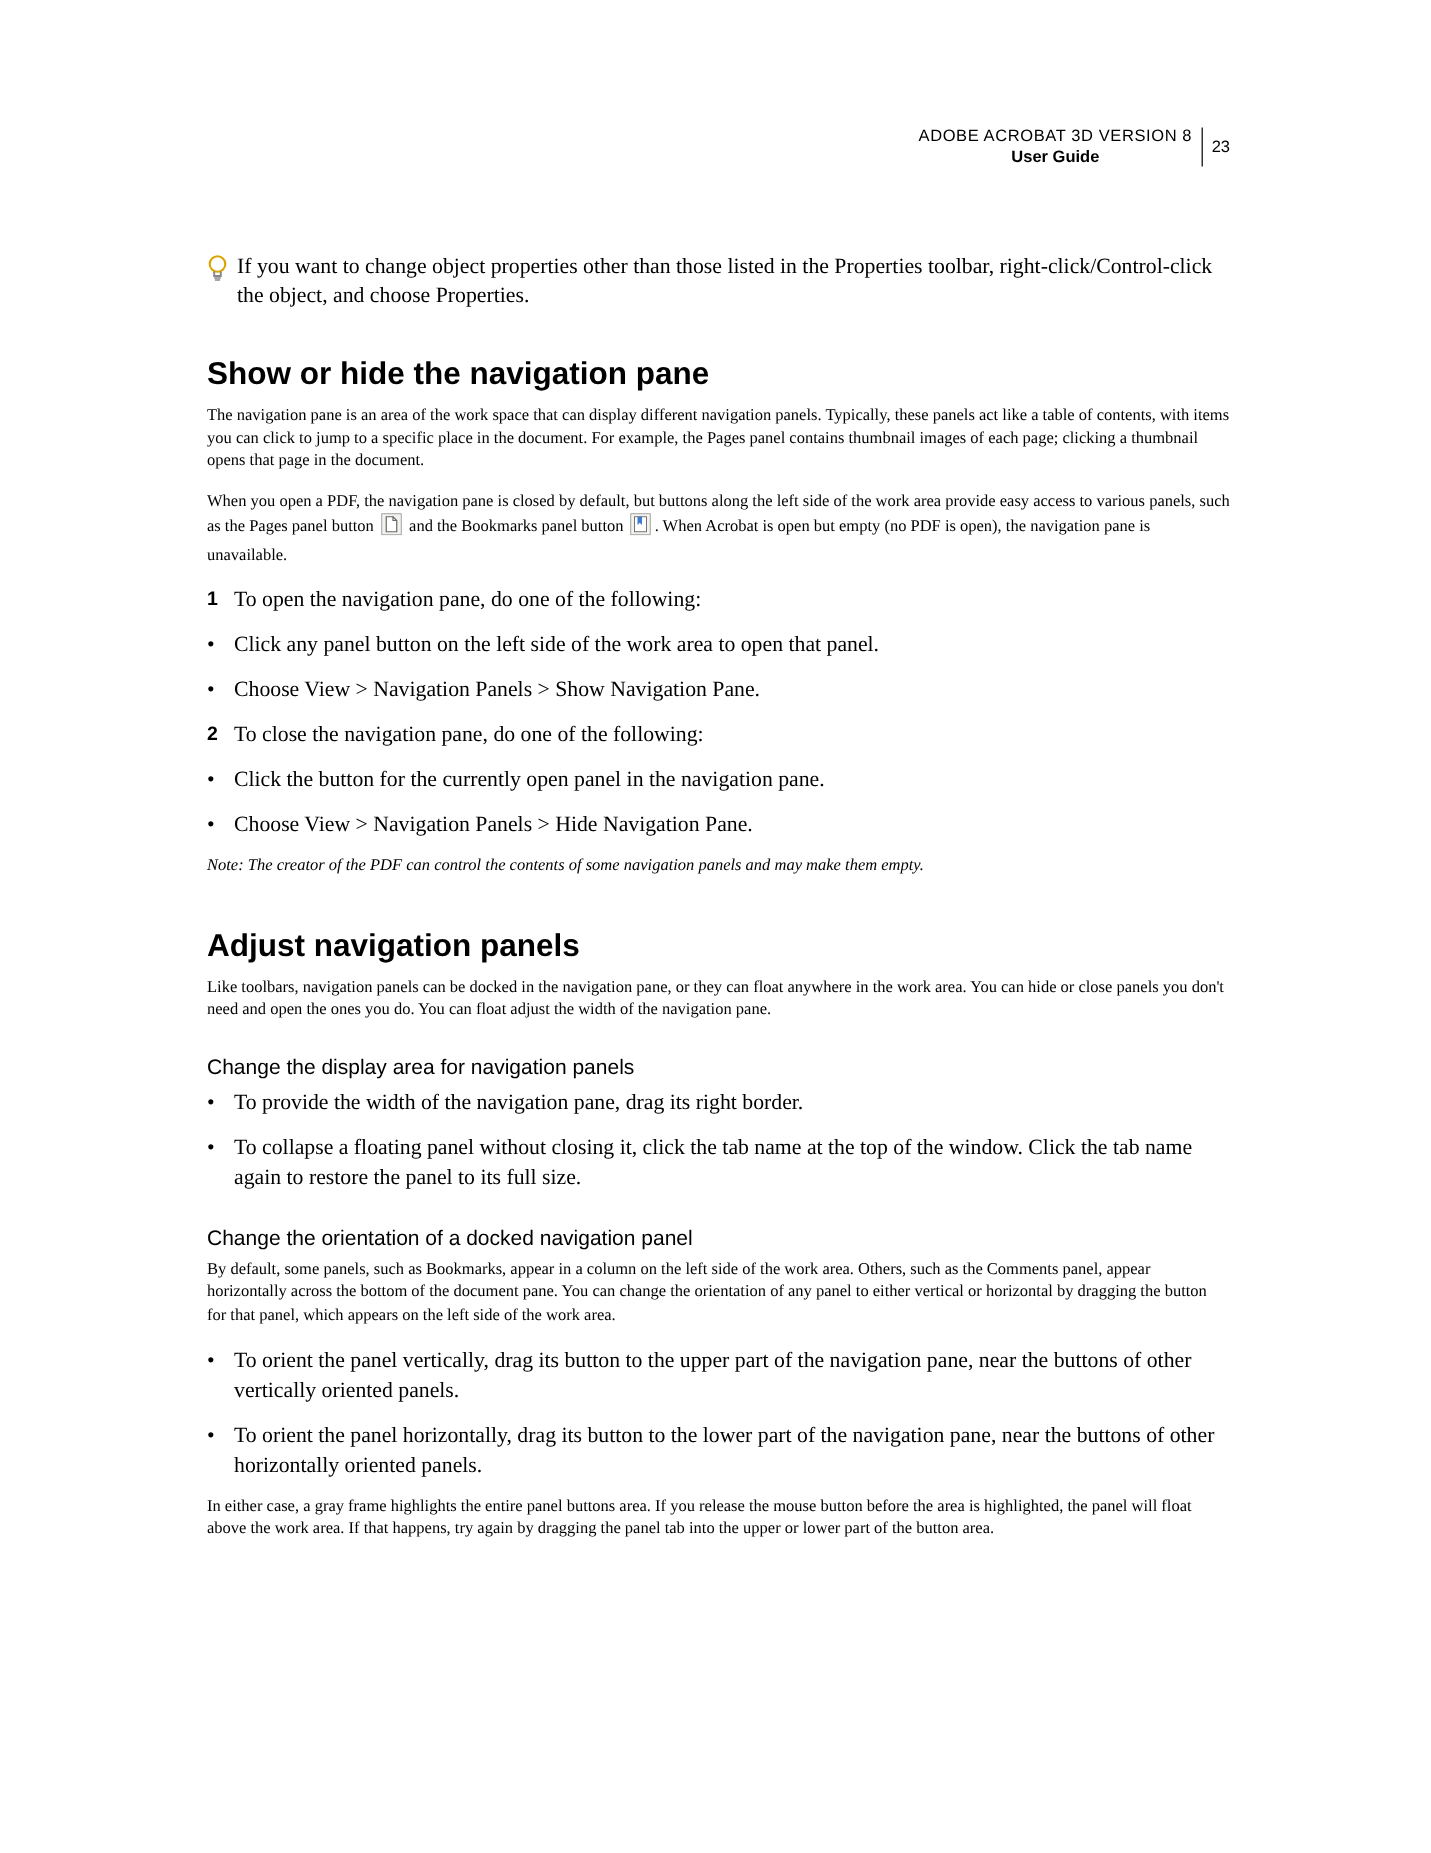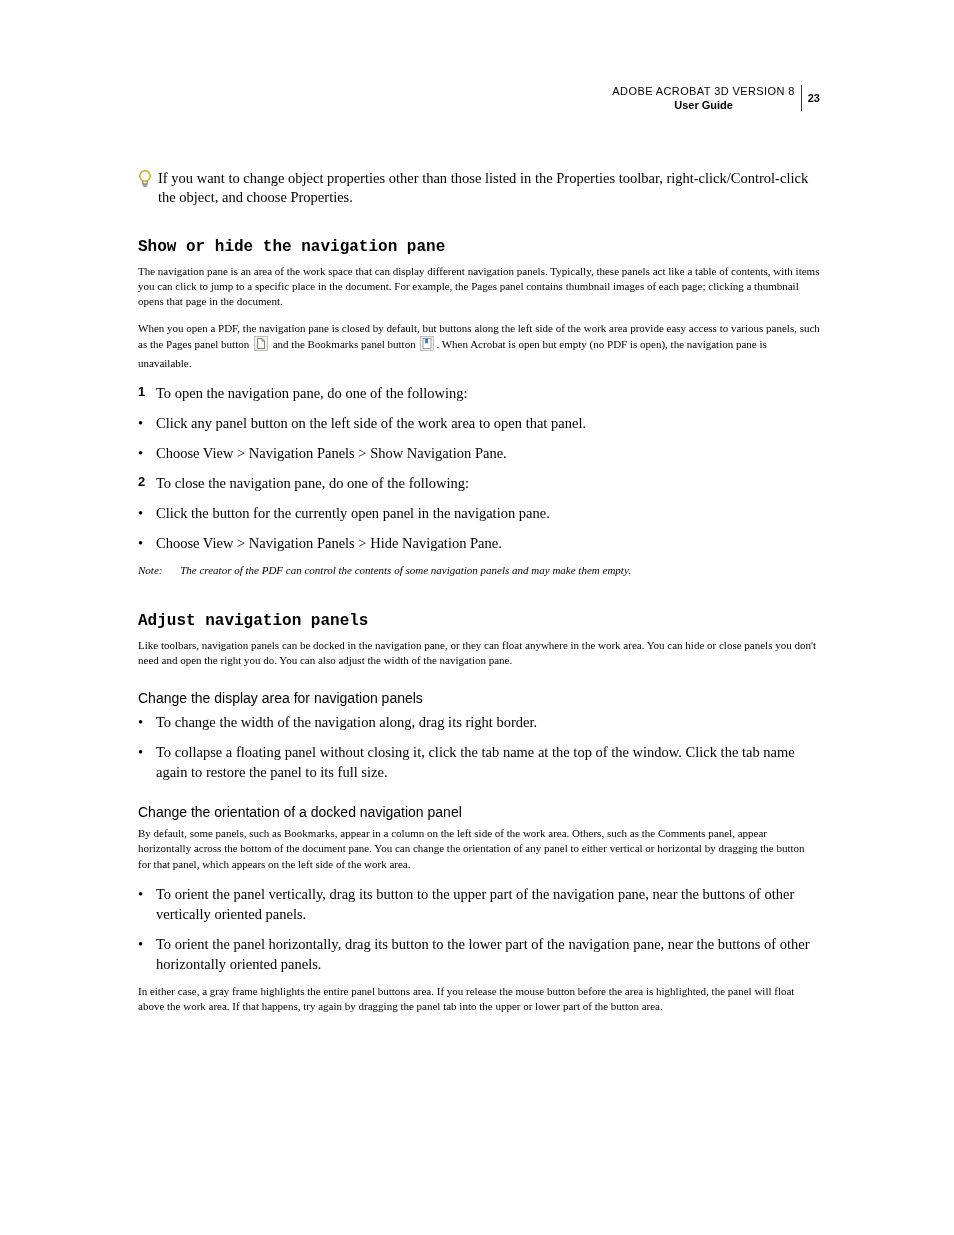--- a/index.html
+++ b/index.html
@@ -21,43 +21,43 @@
     line-height: 1.3;
     margin-bottom: 56px;
     display: flex;
     justify-content: flex-end;
     align-items: center;
   }
   .header-text { text-align: center; }
   .header-title { letter-spacing: 0.4px; }
   .header-sub { font-weight: bold; }
   .pagenum {
-    font-weight: bold;
+    font-weight: normal;
     font-size: 11px;
     border-left: 1px solid #333;
     padding-left: 6px;
     margin-left: 6px;
     line-height: 2.4;
   }
   .tip {
     display: flex;
     align-items: flex-start;
     font-size: 14.5px;
     line-height: 1.35;
     margin-bottom: 30px;
   }
   .tip-icon {
     flex: 0 0 auto;
     margin-right: 6px;
     margin-top: 1px;
   }
   h2 {
-    font-family: Liberation Mono, monospace;
+    font-family: Liberation Sans, sans-serif;
     font-weight: bold;
-    font-size: 16px;
+    font-size: 21px;
     margin-bottom: 8px;
     margin-top: 18px;
   }
   h3 {
     font-family: "Myriad Pro", Arial, Helvetica, sans-serif;
     font-weight: normal;
     font-size: 14px;
     margin-top: 22px;
     margin-bottom: 6px;
   }
@@ -75,21 +75,21 @@
   .num {
     font-family: "Myriad Pro", Arial, Helvetica, sans-serif;
     font-weight: bold;
     font-size: 13px;
     flex: 0 0 18px;
   }
   .bul {
     flex: 0 0 18px;
   }
   .note-label { font-weight: normal; font-style: italic; }
-  .note-body { font-style: italic; margin-left: 15px; }
+  .note-body { font-style: italic; }
   .inline-icon {
     display: inline-block;
     vertical-align: -3px;
     margin: 0 2px;
   }
   .section-gap { margin-top: 34px; }
 </style>
 </head>
 <body>
 
@@ -153,26 +153,26 @@
     <span class="bul">•</span>
     <span>Choose View &gt; Navigation Panels &gt; Hide Navigation Pane.</span>
   </div>
   <p>
     <span class="note-label">Note:</span><span class="note-body"> The creator of the PDF can control the contents of some navigation panels and may make them empty.</span>
   </p>
 
   <div class="section-gap"></div>
 
   <h2>Adjust navigation panels</h2>
-  <p>Like toolbars, navigation panels can be docked in the navigation pane, or they can float anywhere in the work area. You can hide or close panels you don't need and open the right you do. You can also adjust the width of the navigation pane.</p>
+  <p>Like toolbars, navigation panels can be docked in the navigation pane, or they can float anywhere in the work area. You can hide or close panels you don't need and open the ones you do. You can float adjust the width of the navigation pane.</p>
 
   <h3>Change the display area for navigation panels</h3>
   <div class="bulitem">
     <span class="bul">•</span>
-    <span>To change the width of the navigation along, drag its right border.</span>
+    <span>To provide the width of the navigation pane, drag its right border.</span>
   </div>
   <div class="bulitem">
     <span class="bul">•</span>
     <span>To collapse a floating panel without closing it, click the tab name at the top of the window. Click the tab name again to restore the panel to its full size.</span>
   </div>
 
   <h3>Change the orientation of a docked navigation panel</h3>
   <p>By default, some panels, such as Bookmarks, appear in a column on the left side of the work area. Others, such as the Comments panel, appear horizontally across the bottom of the document pane. You can change the orientation of any panel to either vertical or horizontal by dragging the button for that panel, which appears on the left side of the work area.</p>
   <div class="bulitem">
     <span class="bul">•</span>

